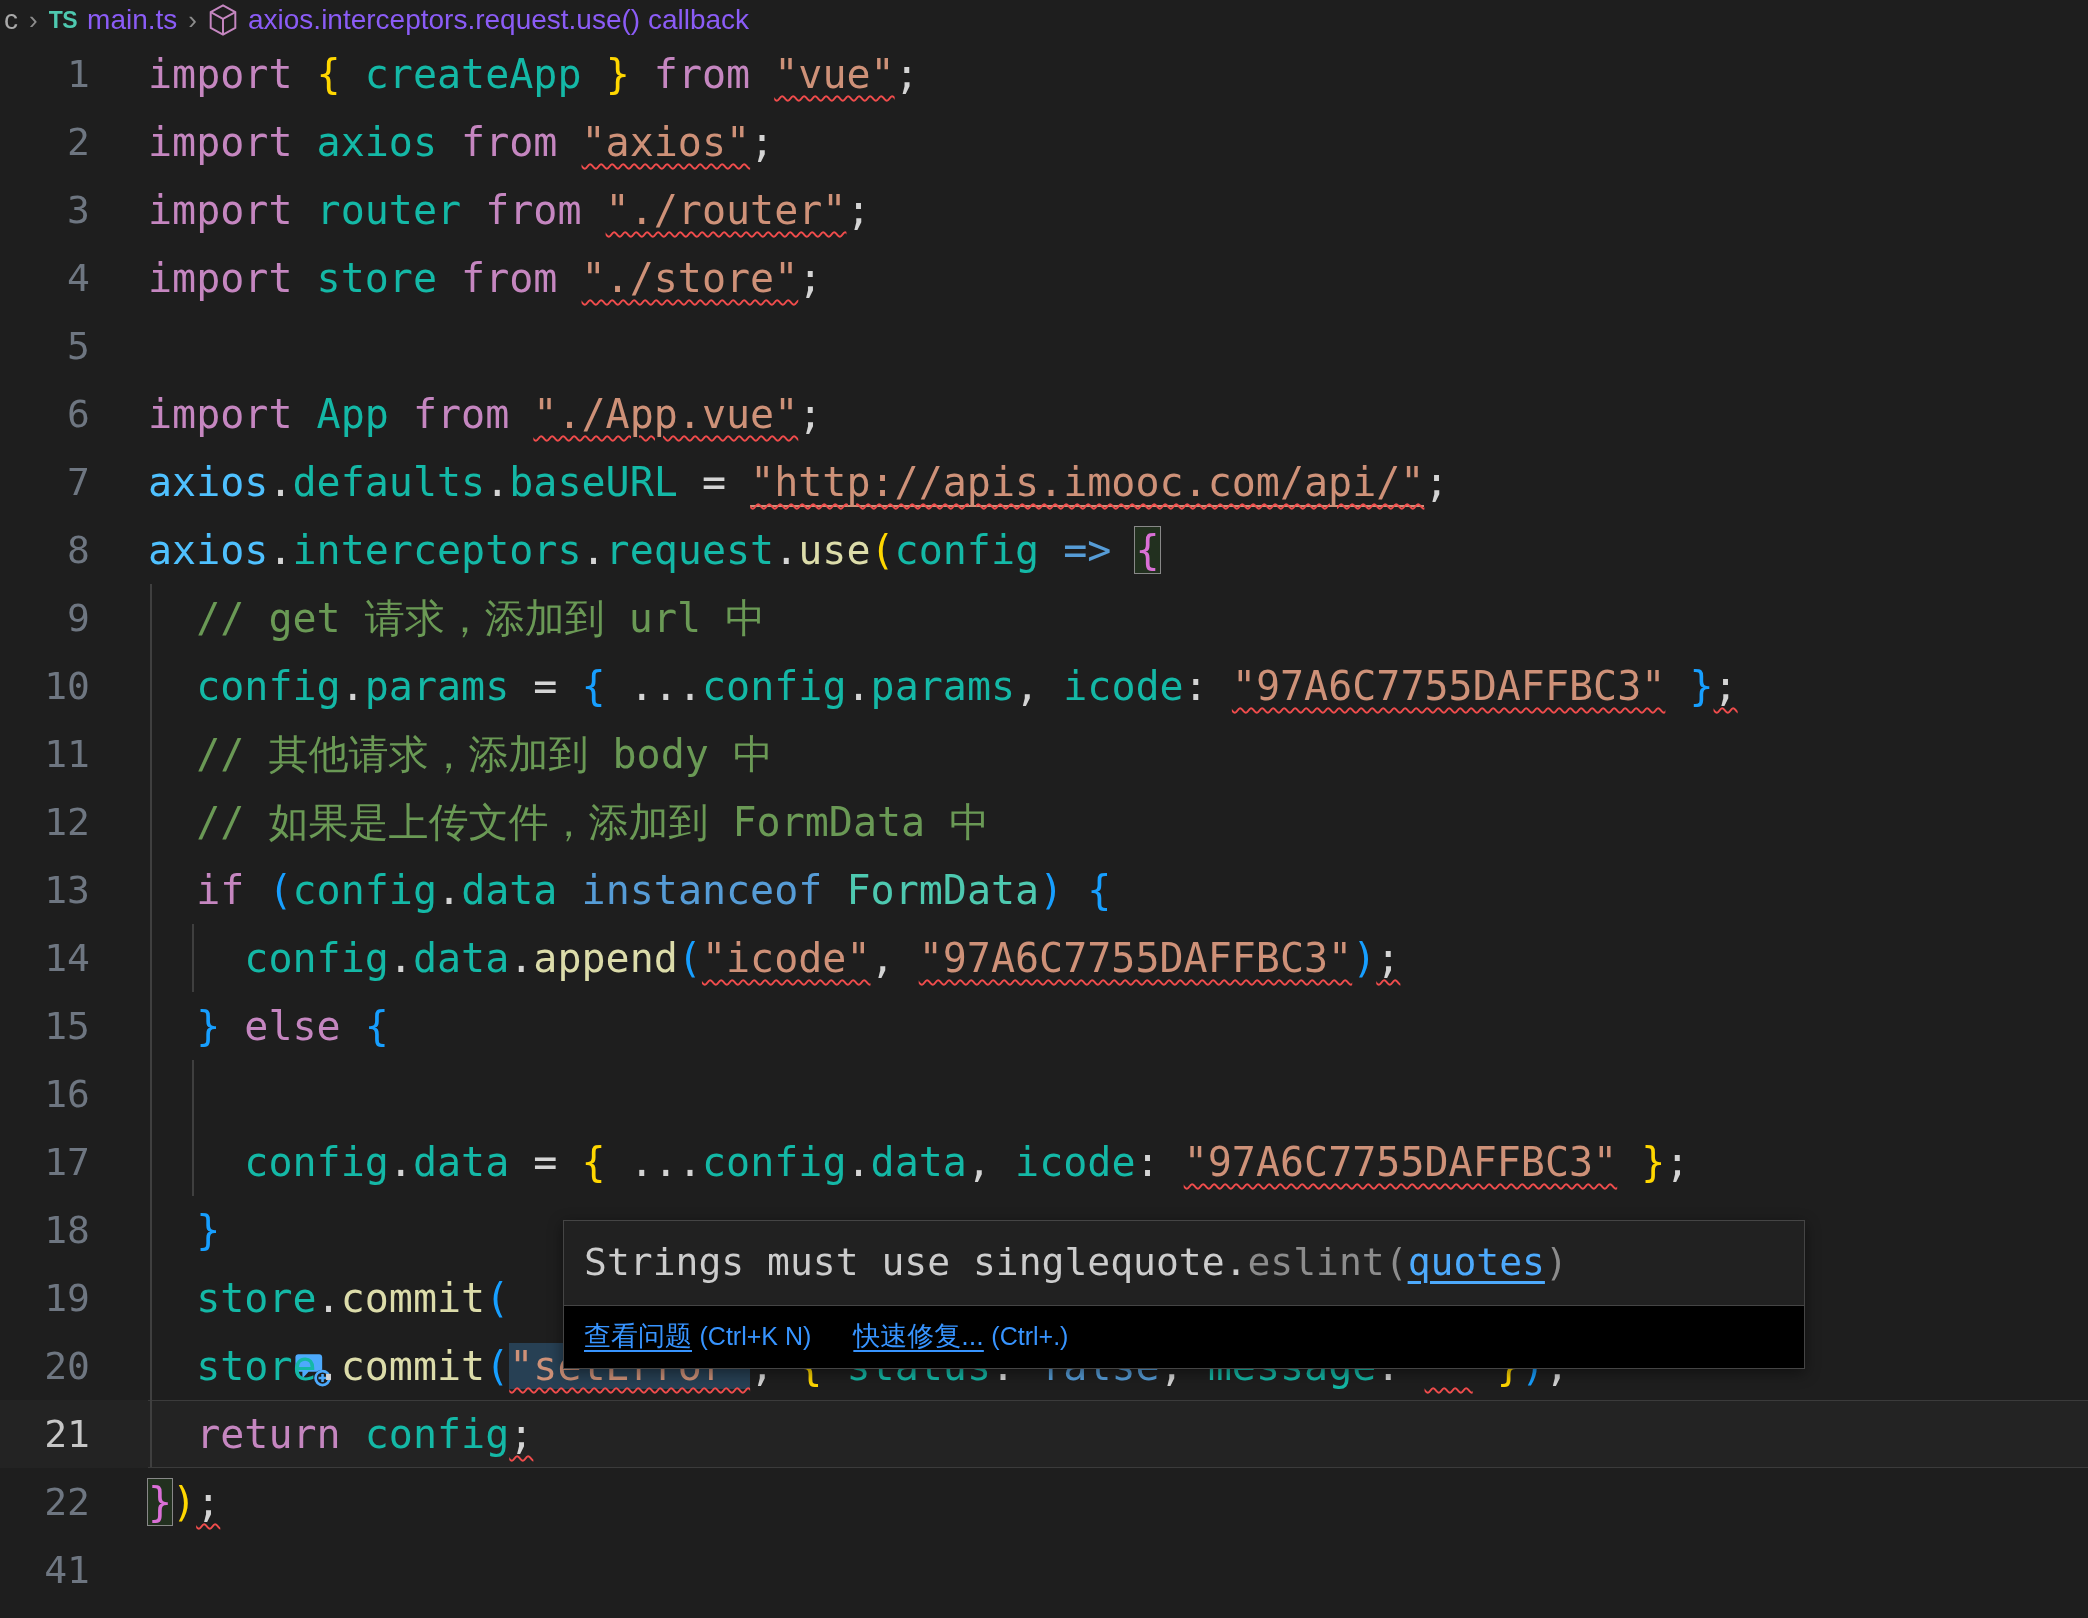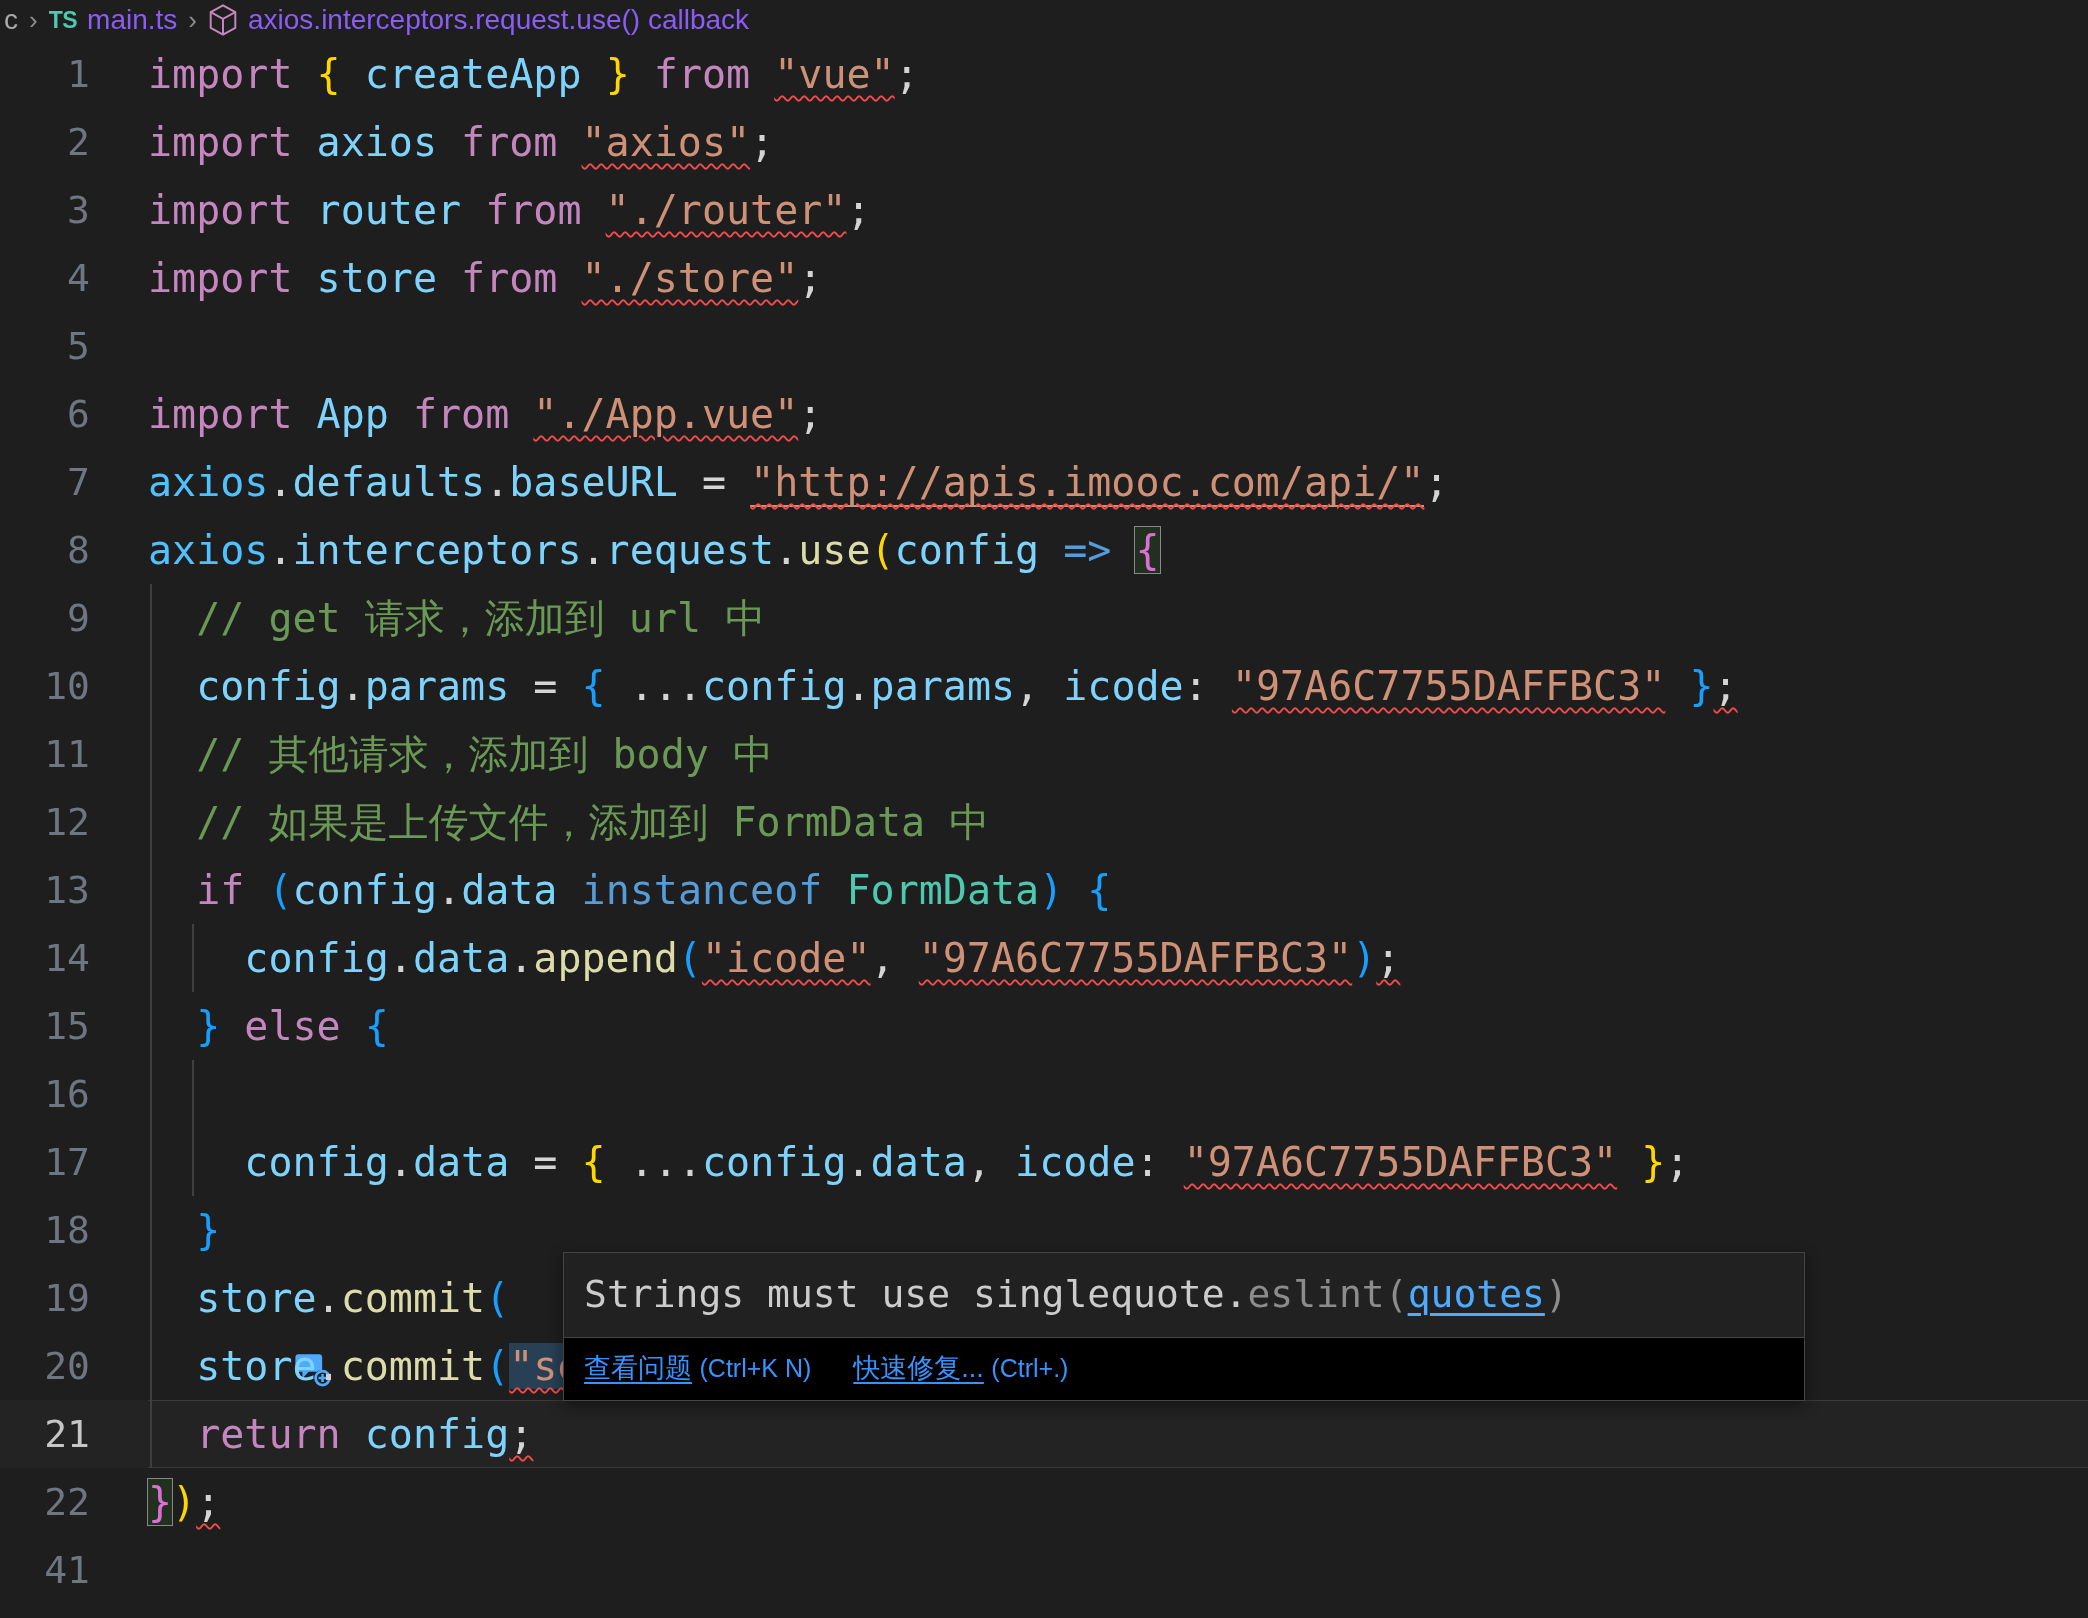--- a/index.html
+++ b/index.html
@@ -37,21 +37,21 @@
     width:90px;text-align:right;color:#6e7681;font-size:38px;
     flex:0 0 90px;user-select:none;
   }
   .ln.act{color:#c6c6c6;}
   .gutter{width:58px;flex:0 0 58px;position:relative;}
   .code{position:relative;padding-left:0;}
   
   .guide{position:absolute;top:0;bottom:0;width:2px;background:#3f3f3f;}
   
   .kw      {color:#c586c0;}          
-  .var     {color:#7dd3fc;}          
+  .var     {color:#14b8a6;}          
   .varb    {color:#4fc1ff;}          
   .fn      {color:#dcdcaa;}          
   .str     {color:#ce9178;}          
   .cmt     {color:#6a9955;}          
   .type    {color:#4ec9b0;}          
   .ctl     {color:#569cd6;}          
   .op      {color:#d4d4d4;}          
   .b-y     {color:#ffd700;}          
   .b-p     {color:#da70d6;}          
   .b-b     {color:#179fff;}          
@@ -64,21 +64,20 @@
     text-underline-offset:7px;text-decoration-thickness:2px;
     border-bottom:2px solid #ce9178;
   }
   .sel{background:#274054;}
   .bmatch{outline:1px solid #888;background:#22301f;}
   
   #hover{
     position:absolute;left:563px;top:1180px;width:1240px;
     background:#212121;border:1px solid #454545;box-shadow:0 4px 14px rgba(0,0,0,.45);
     z-index:40;
-    margin-top:32px;
   }
   #hover .hv-body{
     padding:14px 20px 16px 20px;font-size:38px;line-height:54px;white-space:nowrap;
     font-family:"DejaVu Sans Mono","Liberation Mono",monospace;
   }
   #hover .hv-msg{color:#cccccc;}
   #hover .hv-rule{color:#8c8c8c;}
   #hover .hv-link{color:#4daafc;text-decoration:underline;text-decoration-thickness:3px;text-underline-offset:6px;}
   #hover .hv-actions{
     border-top:1px solid #454545;background:#000000;padding:12px 20px 14px 20px;

